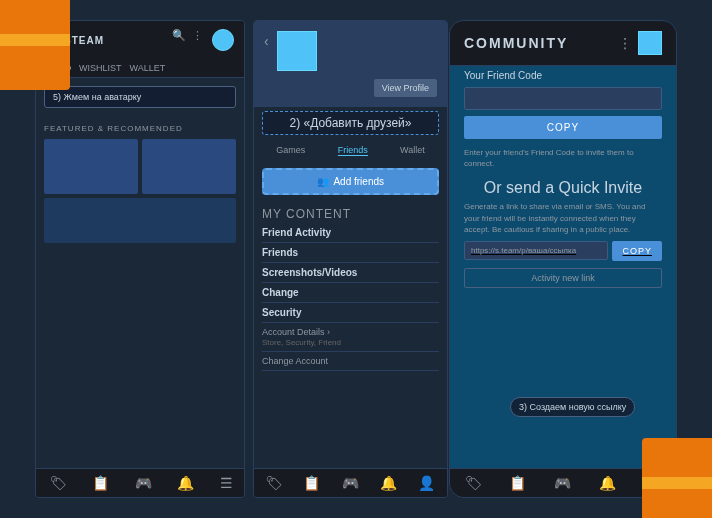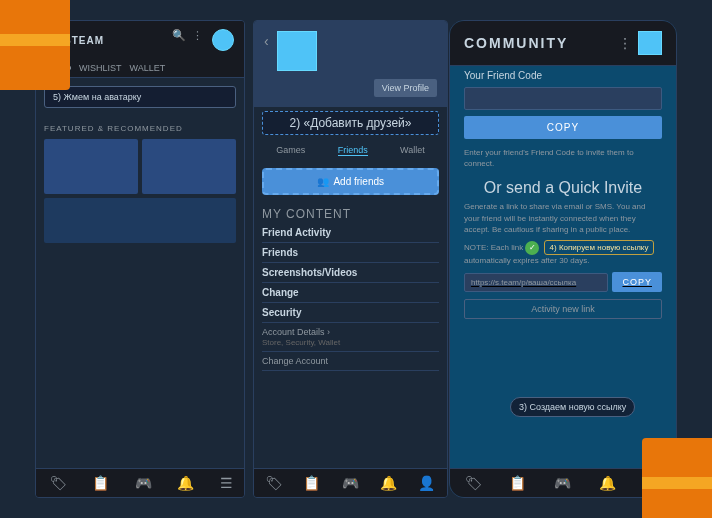--- a/index.html
+++ b/index.html
@@ -583,21 +583,21 @@
     </button>
     <div class="my-content-label">MY CONTENT</div>
     <div class="content-list">
       <div class="content-item">Friend Activity</div>
       <div class="content-item">Friends</div>
       <div class="content-item">Screenshots/Videos</div>
       <div class="content-item">Change</div>
       <div class="content-item">Security</div>
       <div class="content-item sub">
         Account Details ›<br>
-        <span style="font-size:8px;color:#666;">Store, Security, Wallet</span>
+        <span style="font-size:8px;color:#666;">Store, Security, Friend</span>
       </div>
       <div class="content-item sub">Change Account</div>
     </div>
     <div class="middle-bottom-nav">
       <span class="bottom-nav-icon">🏷</span>
       <span class="bottom-nav-icon">📋</span>
       <span class="bottom-nav-icon">🎮</span>
       <span class="bottom-nav-icon">🔔</span>
       <span class="bottom-nav-icon">👤</span>
     </div>
@@ -616,26 +616,20 @@
       <div class="section-title">Your Friend Code</div>
       <input class="friend-code-input" type="text" value="" style="">
       <button class="copy-btn">COPY</button>
       <div class="helper-text">Enter your friend's Friend Code to invite them to connect.</div>
     </div>
 
     <div class="quick-invite-section">
       <div class="quick-invite-title">Or send a Quick Invite</div>
       <div class="quick-invite-desc">Generate a link to share via email or SMS. You and your friend will be instantly connected when they accept. Be cautious if sharing in a public place.</div>
 
-      <div class="expire-text">
-        NOTE: Each link
-        <span class="check-icon">✓</span>
-        <span style="color:#f0e0a0; border:1px solid #c0a040; border-radius:3px; padding:2px 5px; font-size:8px;">4) Копируем новую ссылку</span>
-        <span> automatically expires after 30 days.</span>
-      </div>
 
       <div class="link-row">
         <div class="link-text">https://s.team/p/ваша/ссылка</div>
         <button class="copy-link-btn">COPY</button>
       </div>
 
       <button class="generate-link-btn">Activity new link</button>
     </div>
 
     <div style="position:absolute; bottom:100px; left:60px; z-index:25;">

